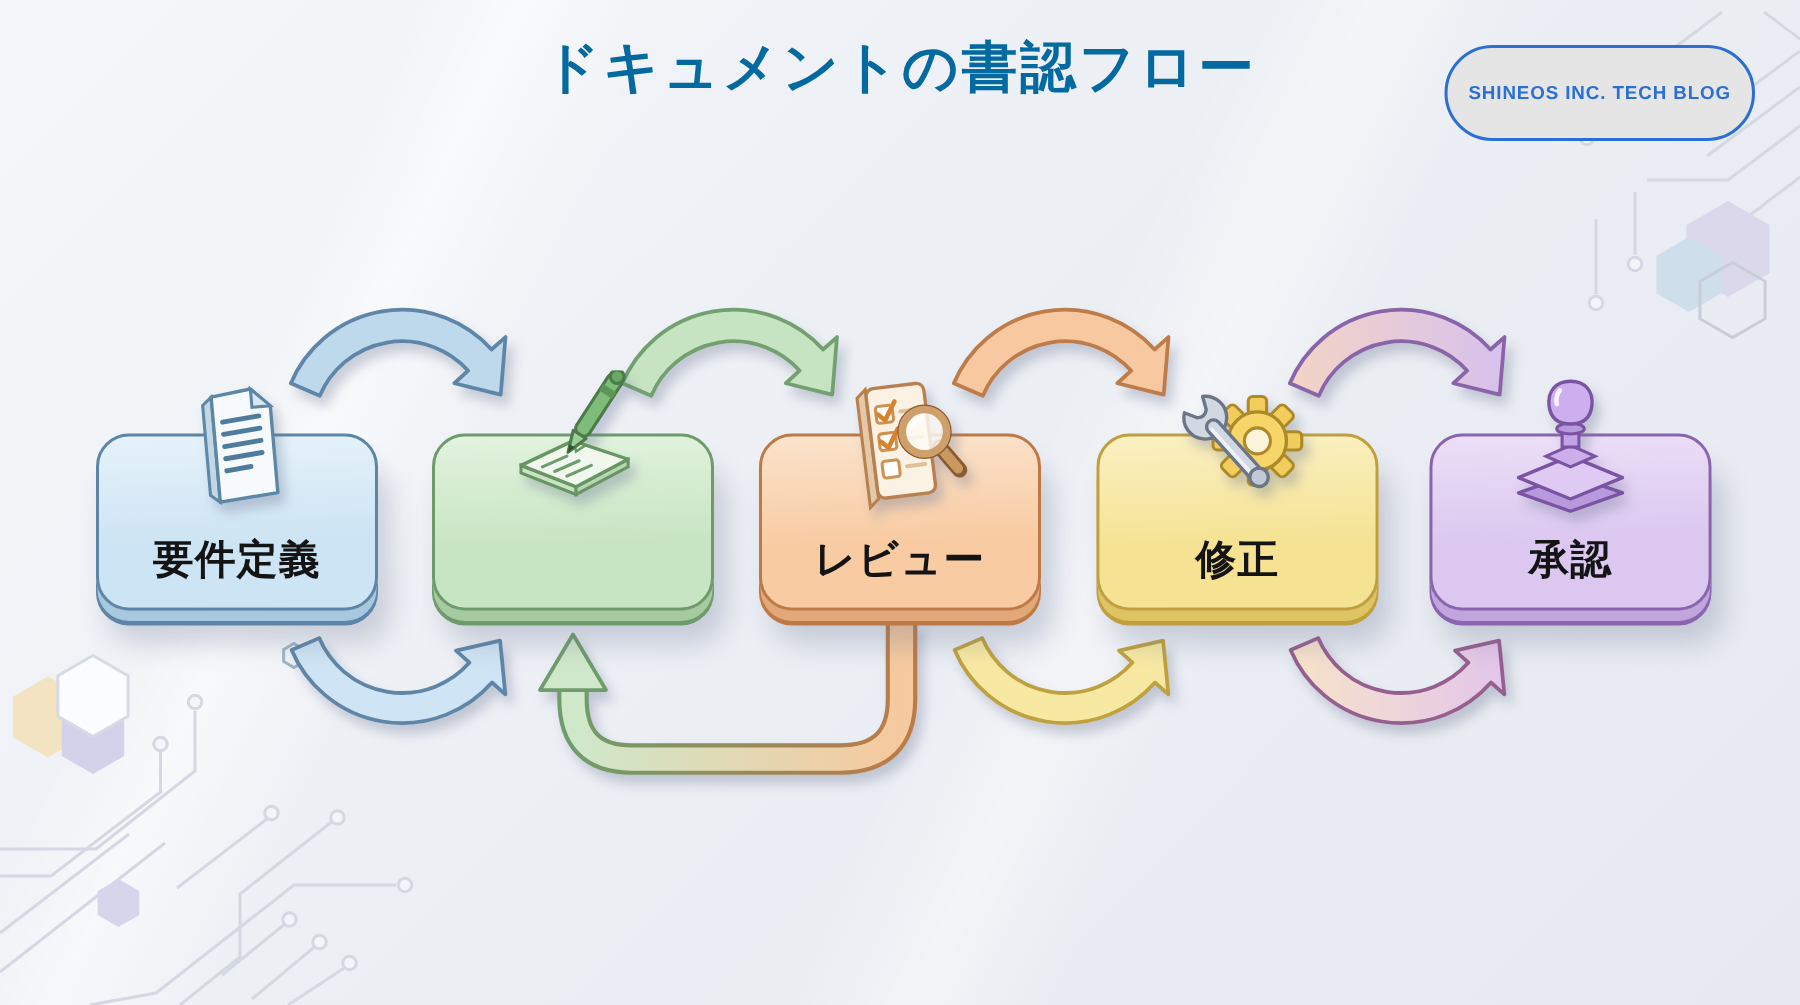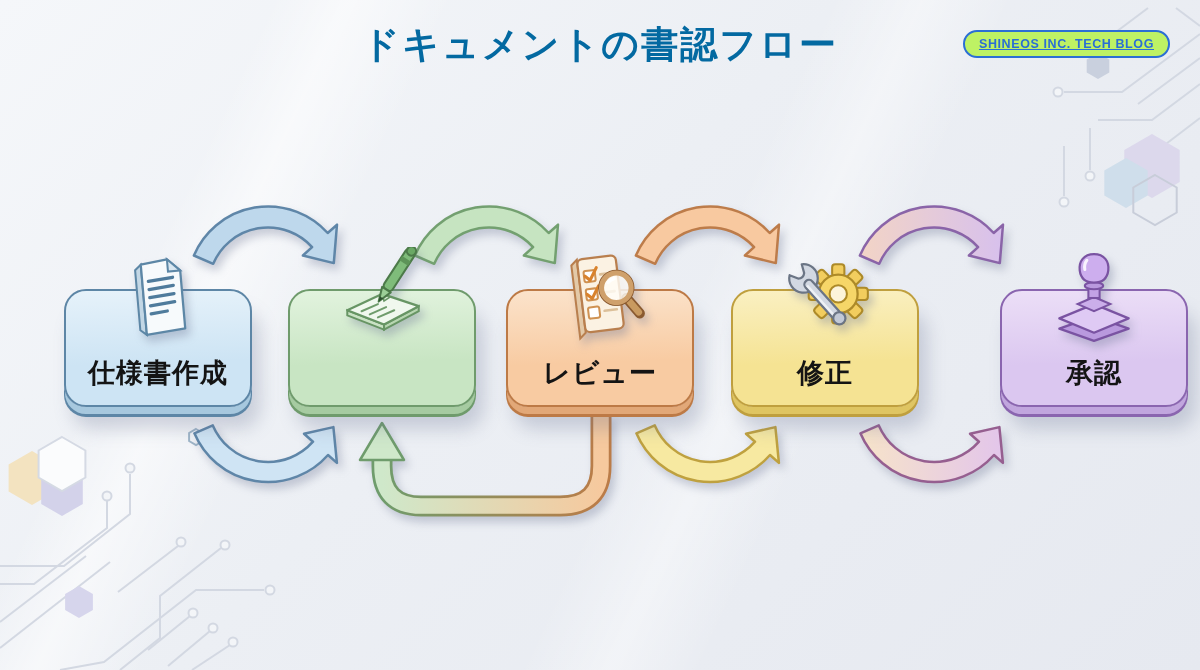--- a/index.html
+++ b/index.html
@@ -15,23 +15,23 @@
   }
   svg.decor{position:absolute;left:0;top:0;z-index:0;}
   svg.arrows{position:absolute;left:0;top:0;z-index:1;
     filter:drop-shadow(4px 6px 4px rgba(105,115,145,.33));}
   .title{
     position:absolute;left:0;top:20px;width:100%;text-align:center;z-index:3;
     font-size:37px;font-weight:800;color:#46566d;letter-spacing:2px;
   }
   .badge{
     position:absolute;top:30px;right:30px;z-index:3;
-    border:2.5px solid #2b6fd4;border-radius:999px;background:#bef264;
+    border:2.5px solid #2b6fd4;border-radius:999px;background:#e5e5e5;
     color:#2b6fd4;font-size:12.5px;font-weight:700;letter-spacing:.6px;
-    padding:5px 14px;white-space:nowrap;text-decoration:underline;
+    padding:23px 14px;white-space:nowrap;
   }
   .step{
     position:absolute;width:184px;height:114px;border-radius:22px;z-index:2;
     border:2.5px solid var(--bd);
     background:linear-gradient(178deg,var(--fl) 0%,var(--f) 62%);
     box-shadow:0 8px 0 -1px var(--sd), 0 10px 0 0 var(--bd), 8px 22px 18px rgba(100,110,142,.28);
   }
   .step .icon{
     position:absolute;left:50%;top:-44px;transform:translateX(-50%);
     width:102px;height:102px;
@@ -133,21 +133,21 @@
         <path d="M62,13 L62,25 L74,25 Z" fill="#d9e7f1" stroke="#5d87a6" stroke-width="2"></path>
         <g stroke="#4f7b9c" stroke-width="3.2" stroke-linecap="round">
           <line x1="42" y1="33" x2="66" y2="31"></line>
             <line x1="42" y1="41" x2="66" y2="39"></line>
           <line x1="42" y1="49" x2="66" y2="47"></line>
             <line x1="42" y1="57" x2="66" y2="55"></line>
           <line x1="42" y1="65" x2="58" y2="63.5"></line>
         </g>
       </g>
     </svg>
-    <div class="lbl">仕様書作成</div>
+    <div class="lbl">要件定義</div>
   </div>
 
   <div class="step" style="left: 288px; top: 289px; --f: #c8e5c3; --fl: #e2f3de; --bd: #6f9b6c; --sd: #a6cba1;">
     <svg class="icon" viewBox="0 0 100 100">
       <path d="M16,62 L16,67 L52,81 L52,76 Z" fill="#c9e2c4" stroke="#679564" stroke-width="2"></path>
       <path d="M86,58 L86,63 L52,81 L52,76 Z" fill="#b7d6b1" stroke="#679564" stroke-width="2"></path>
       <path d="M16,62 L50,46 L86,58 L52,76 Z" fill="#f0f8ee" stroke="#679564" stroke-width="2.2" stroke-linejoin="round"></path>
       <path d="M50,46 L58,49 L52,53 Z" fill="#d7ebd3" stroke="#679564" stroke-width="1.6"></path>
       <g stroke="#6f9c6c" stroke-width="2" stroke-linecap="round">
         <path d="M30,63 l16,-7"></path>
@@ -210,21 +210,21 @@
       <g transform="rotate(-42 48 52)">
         <path d="M40,12 L44,20 Q48,23.5 52,20 L56,12 A14,14 0 1 1 40,12 Z" fill="#d2d8e2" stroke="#6b7585" stroke-width="2.2" stroke-linejoin="round"></path>
         <rect x="43.5" y="27" width="9" height="48" rx="4.5" fill="#d2d8e2" stroke="#6b7585" stroke-width="2.2"></rect>
         <line x1="46" y1="31" x2="46" y2="70" stroke="#eef1f5" stroke-width="2.4"></line>
         <circle cx="48" cy="76" r="6" fill="#c2c9d6" stroke="#6b7585" stroke-width="2.2"></circle>
       </g>
     </svg>
     <div class="lbl">修正</div>
   </div>
 
-  <div class="step" style="left: 953px; top: 289px; margin-left: 47px; --f: #dbc7f0; --fl: #ecdff7; --bd: #8a65af; --sd: #c1a6de;">
+  <div class="step" style="left: 953px; top: 289px; --f: #dbc7f0; --fl: #ecdff7; --bd: #8a65af; --sd: #c1a6de;">
     <svg class="icon" viewBox="0 0 100 100">
       <path d="M50,68 L84,80 L50,92 L16,80 Z" fill="#b999de" stroke="#7a53a2" stroke-width="2.2" stroke-linejoin="round"></path>
       <path d="M50,56 L84,70 L50,84 L16,70 Z" fill="#dfcaf4" stroke="#7a53a2" stroke-width="2.2" stroke-linejoin="round"></path>
       <path d="M50,49 L66,56 L50,63 L34,56 Z" fill="#cbaeea" stroke="#7a53a2" stroke-width="2"></path>
       <rect x="44.5" y="38" width="11" height="12" fill="#c3a2e5" stroke="#7a53a2" stroke-width="2"></rect>
       <ellipse cx="50" cy="38" rx="9" ry="3.5" fill="#b999de" stroke="#7a53a2" stroke-width="2"></ellipse>
       <path d="M50,7 C60,7 65,14 64,23 C63,31 58,35 50,35 C42,35 37,31 36,23 C35,14 40,7 50,7 Z" fill="#cdaeee" stroke="#7a53a2" stroke-width="2.2"></path>
       <path d="M43,13 q-3,4 -2,9" fill="none" stroke="rgba(255,255,255,0.85)" stroke-width="3" stroke-linecap="round"></path>
     </svg>
     <div class="lbl">承認</div>

